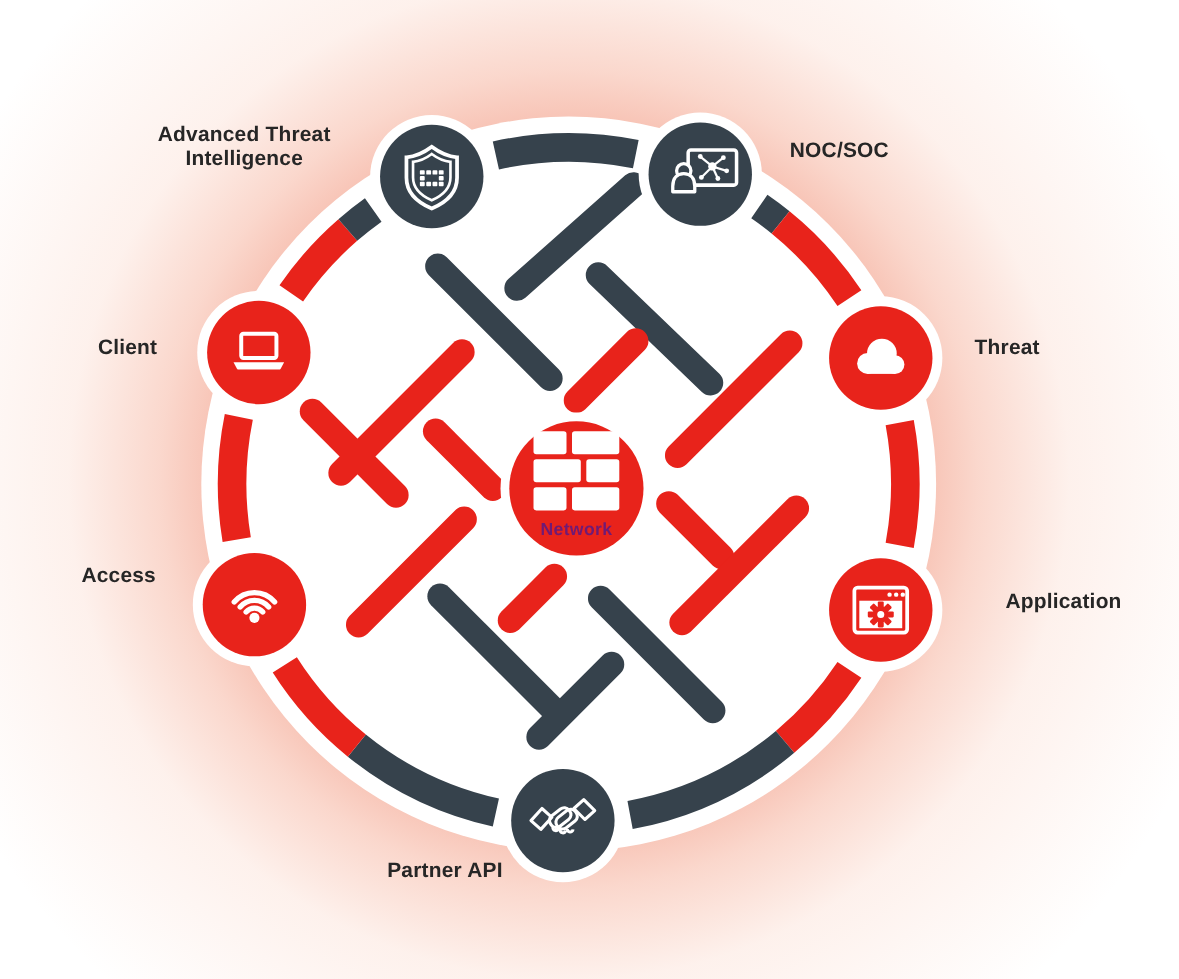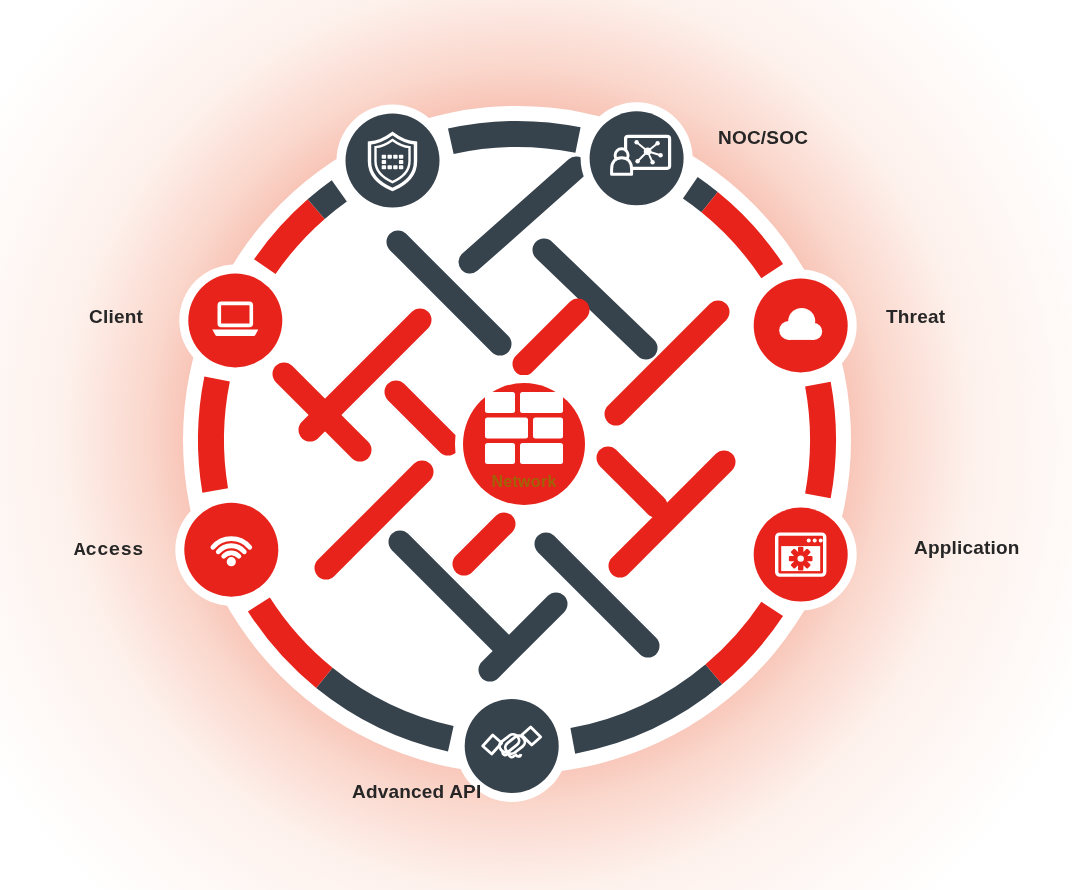--- a/index.html
+++ b/index.html
@@ -15,24 +15,24 @@
         rgba(246,168,138,0.16) 455px,
         rgba(255,255,255,0) 620px);}
   svg.diagram{position:absolute;inset:0;}
   .label{position:absolute;color:#262626;font-size:19px;font-weight:bold;
          letter-spacing:0.2px;line-height:22px;white-space:nowrap;}
   .lbl-ati{left:132px;top:112px;width:180px;text-align:center;white-space:normal;}
   .lbl-noc{left:718px;top:127px;}
   .lbl-cloud{left:886px;top:306px;}
   .lbl-app{left:886px;top:537px;margin-left:28px;}
   .lbl-partner{left:352px;top:781px;}
-  .lbl-access{left:74px;top:539px;font-family:Liberation Mono, monospace;}
+  .lbl-access{left:74px;top:513px;}
   .lbl-client{left:89px;top:306px;text-align:right;}
   .lbl-network{position:absolute;left:524px;top:482px;transform:translate(-50%,-50%);
-               color:#a16207;font-size:16px;font-weight:bold;letter-spacing:0.3px;}
+               color:#701a75;font-size:16px;font-weight:bold;letter-spacing:0.3px;}
 </style>
 </head>
 <body>
 
 <div class="stage">
   <div class="glow"></div>
 
   <svg class="diagram" id="diagram-svg" width="1072" height="890" viewBox="0 0 1072 890">
       <circle cx="517" cy="440" r="334" fill="#FFFFFF"></circle>
       <path d="M450.8,141.3 A306,306 0 0 1 578.0,140.1" fill="none" stroke="#36424C" stroke-width="26"></path>
@@ -160,20 +160,24 @@
         <circle cx="0" cy="12" r="4.6" fill="#fff"></circle>
       </g>
       <circle cx="235.3" cy="320.4" r="56" fill="#FFFFFF"></circle>
       <circle cx="235.3" cy="320.4" r="47" fill="#E8231B"></circle>
       <g transform="translate(235.3,320.4)">
         <rect x="-16" y="-17" width="32" height="22" rx="2" fill="none" stroke="#fff" stroke-width="3.6"></rect>
        <path d="M-23,9 L23,9 L20,14.5 C19.5,15.3 19,15.5 18,15.5 L-18,15.5 C-19,15.5 -19.5,15.3 -20,14.5 Z" fill="#fff"></path>
       </g>
     </svg>
 
+  <div class="label lbl-ati">
+    <span style="display:block">Advanced Threat</span>
+    <span style="display:block">Intelligence</span>
+  </div>
   <div class="label lbl-noc">NOC/SOC</div>
   <div class="label lbl-cloud">Threat</div>
   <div class="label lbl-app">Application</div>
-  <div class="label lbl-partner">Advanced API</div>
+  <div class="label lbl-partner">Partner API</div>
   <div class="label lbl-access">Access</div>
   <div class="label lbl-client">Client</div>
   <div class="lbl-network">Network</div>
 </div>
 
 </body></html>

